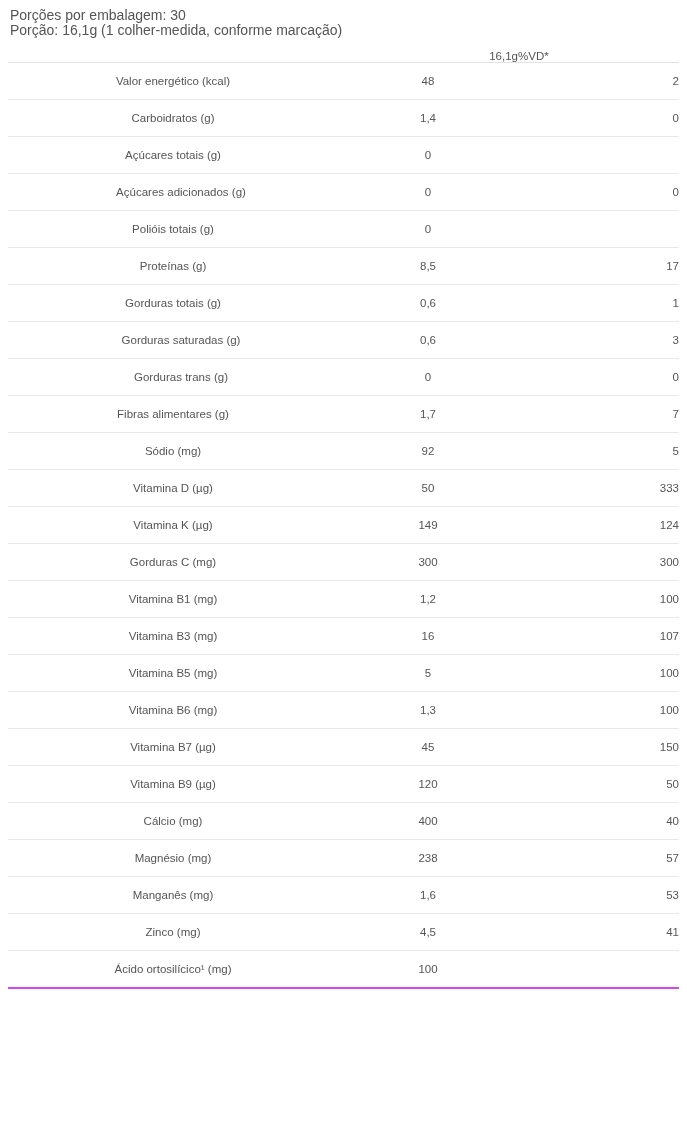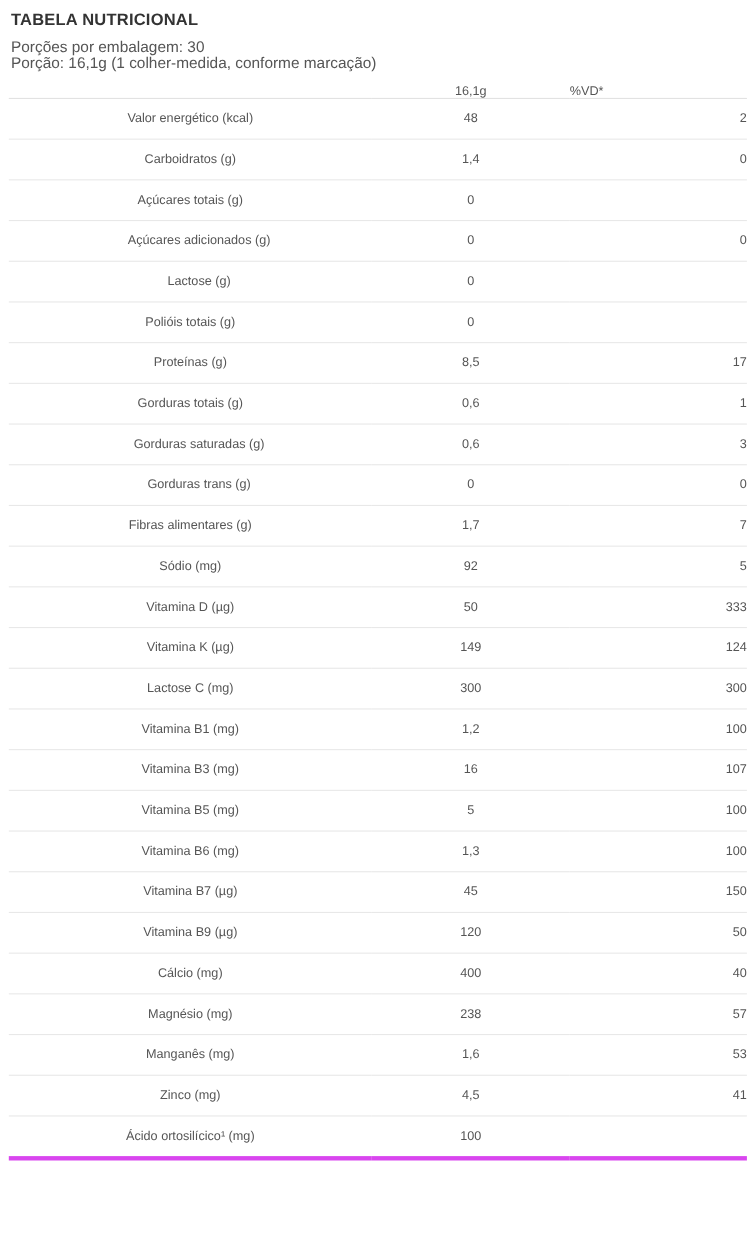--- a/index.html
+++ b/index.html
@@ -49,28 +49,28 @@
     vertical-align: middle;
   }
   thead th {
     font-weight: bold;
     color: #333333;
     font-size: 12px;
     padding-bottom: 9px;
     border-bottom: 1px solid #e2e2e2;
   }
   th.c-name { text-align: left; width: 330px; }
-  th.c-val  { text-align: center; width: 180px; }
+  th.c-val  { text-align: right; width: 180px; }
   th.c-vd   { text-align: left; width: 161px; padding-right: 8px; margin-top: 20px; }
   tbody td {
     height: 36px;
     border-bottom: 1px solid #e8e8e8;
   }
   tbody tr:last-child td {
-    border-bottom: 4px solid #d946ef;
+    border-bottom: 2px solid #d946ef;
   }
   td.c-name {
     text-align: center;
     padding-left: 2px;
     color: #555555;
   }
   td.c-name.indent {
     padding-left: 16px;
   }
   td.c-val {
@@ -81,21 +81,20 @@
     text-align: right;
     padding-right: 8px;
     color: #555555;
   }
 </style>
 </head>
 <body>
 
 <div class="sheet">
 
-  <h1 class="title">TABELA NUTRICIONAL</h1>
 
   <div class="meta">
     <div>Porções por embalagem: 30</div>
     <div>Porção: 16,1g (1 colher-medida, conforme marcação)</div>
   </div>
 
   <table class="nutri">
     <thead>
       <tr>
         <th class="c-name"></th>
@@ -118,25 +117,20 @@
           <td class="c-name">Açúcares totais (g)</td>
           <td class="c-val">0</td>
           <td class="c-vd"></td>
         </tr>
         <tr>
           <td class="c-name indent">Açúcares adicionados (g)</td>
           <td class="c-val">0</td>
           <td class="c-vd">0</td>
         </tr>
         <tr>
-          <td class="c-name indent">Lactose (g)</td>
-          <td class="c-val">0</td>
-          <td class="c-vd"></td>
-        </tr>
-        <tr>
           <td class="c-name">Polióis totais (g)</td>
           <td class="c-val">0</td>
           <td class="c-vd"></td>
         </tr>
         <tr>
           <td class="c-name">Proteínas (g)</td>
           <td class="c-val">8,5</td>
           <td class="c-vd">17</td>
         </tr>
         <tr>
@@ -168,21 +162,21 @@
           <td class="c-name">Vitamina D (µg)</td>
           <td class="c-val">50</td>
           <td class="c-vd">333</td>
         </tr>
         <tr>
           <td class="c-name">Vitamina K (µg)</td>
           <td class="c-val">149</td>
           <td class="c-vd">124</td>
         </tr>
         <tr>
-          <td class="c-name">Lactose C (mg)</td>
+          <td class="c-name">Gorduras C (mg)</td>
           <td class="c-val">300</td>
           <td class="c-vd">300</td>
         </tr>
         <tr>
           <td class="c-name">Vitamina B1 (mg)</td>
           <td class="c-val">1,2</td>
           <td class="c-vd">100</td>
         </tr>
         <tr>
           <td class="c-name">Vitamina B3 (mg)</td>

